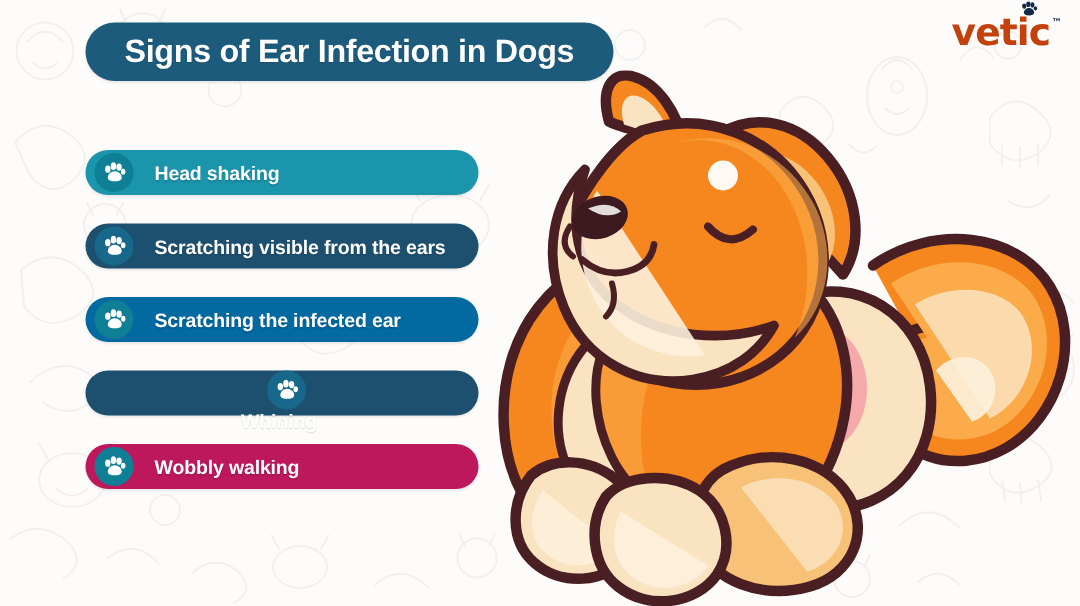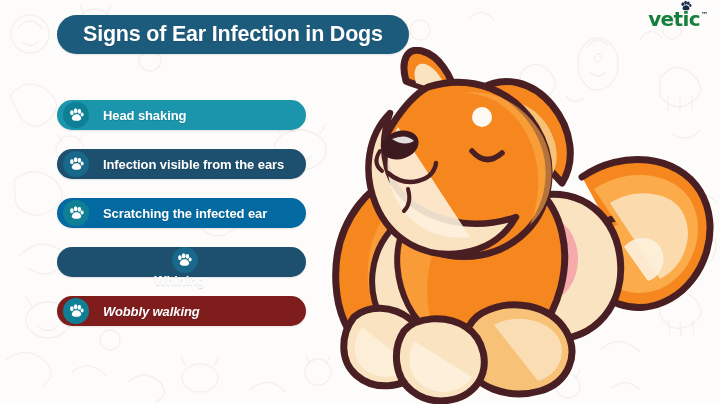--- a/index.html
+++ b/index.html
@@ -30,24 +30,24 @@
     position:absolute;
     top:9px; right:12px;
     display:flex;
     align-items:flex-start;
     gap:1px;
     z-index:6;
   }
   #logo-word {
     position:relative;
     font-family:"DejaVu Sans", sans-serif;
-    font-size:20px;
+    font-size:25px;
     font-weight:bold;
     letter-spacing:-0.6px;
-    color:#15803d;
+    color:#c2410c;
     line-height:1;
   }
   #logo-paw {
     position:absolute;
     top:-8px;
     right:8px;
     width:12px; height:10px;
   }
   #logo-tm {
     font-family:"DejaVu Sans", sans-serif;
@@ -241,21 +241,21 @@
         <svg viewBox="0 0 24 22" xmlns="http://www.w3.org/2000/svg">
             <g fill="#ffffff">
           <ellipse cx="4.6" cy="7.4" rx="2.9" ry="3.9"></ellipse>
           <ellipse cx="10.6" cy="4.2" rx="2.9" ry="4.1"></ellipse>
           <ellipse cx="16.6" cy="5.2" rx="2.9" ry="3.9"></ellipse>
           <ellipse cx="21" cy="10.2" rx="2.4" ry="3.1"></ellipse>
           <path d="M12 9.6 c4.1 0 7.4 3.3 7.4 6.6 c0 2.9-3.1 4.1-7.4 4.1 c-4.3 0-7.4-1.2-7.4-4.1 c0-3.3 3.3-6.6 7.4-6.6 z"></path>
         </g>
           </svg>
       </span>
-      <span class="pill-label">Infection visible from the ears</span>
+      <span class="pill-label">Scratching visible from the ears</span>
     </div>
 
     <div class="pill teal" style="background: #0369a1;">
       <span class="pill-badge" style="background: rgb(15, 127, 149);">
         <svg viewBox="0 0 24 22" xmlns="http://www.w3.org/2000/svg">
             <g fill="#ffffff">
           <ellipse cx="4.6" cy="7.4" rx="2.9" ry="3.9"></ellipse>
           <ellipse cx="10.6" cy="4.2" rx="2.9" ry="4.1"></ellipse>
           <ellipse cx="16.6" cy="5.2" rx="2.9" ry="3.9"></ellipse>
           <ellipse cx="21" cy="10.2" rx="2.4" ry="3.1"></ellipse>
@@ -274,21 +274,21 @@
           <ellipse cx="10.6" cy="4.2" rx="2.9" ry="4.1"></ellipse>
           <ellipse cx="16.6" cy="5.2" rx="2.9" ry="3.9"></ellipse>
           <ellipse cx="21" cy="10.2" rx="2.4" ry="3.1"></ellipse>
           <path d="M12 9.6 c4.1 0 7.4 3.3 7.4 6.6 c0 2.9-3.1 4.1-7.4 4.1 c-4.3 0-7.4-1.2-7.4-4.1 c0-3.3 3.3-6.6 7.4-6.6 z"></path>
         </g>
           </svg>
       </span>
       <span class="pill-label">Whining</span>
     </div>
 
-    <div class="pill teal" style="background: #7f1d1d; font-style: italic;">
+    <div class="pill teal" style="background: #be185d;">
       <span class="pill-badge" style="background: rgb(15, 127, 149);">
         <svg viewBox="0 0 24 22" xmlns="http://www.w3.org/2000/svg">
             <g fill="#ffffff">
           <ellipse cx="4.6" cy="7.4" rx="2.9" ry="3.9"></ellipse>
           <ellipse cx="10.6" cy="4.2" rx="2.9" ry="4.1"></ellipse>
           <ellipse cx="16.6" cy="5.2" rx="2.9" ry="3.9"></ellipse>
           <ellipse cx="21" cy="10.2" rx="2.4" ry="3.1"></ellipse>
           <path d="M12 9.6 c4.1 0 7.4 3.3 7.4 6.6 c0 2.9-3.1 4.1-7.4 4.1 c-4.3 0-7.4-1.2-7.4-4.1 c0-3.3 3.3-6.6 7.4-6.6 z"></path>
         </g>
           </svg>

